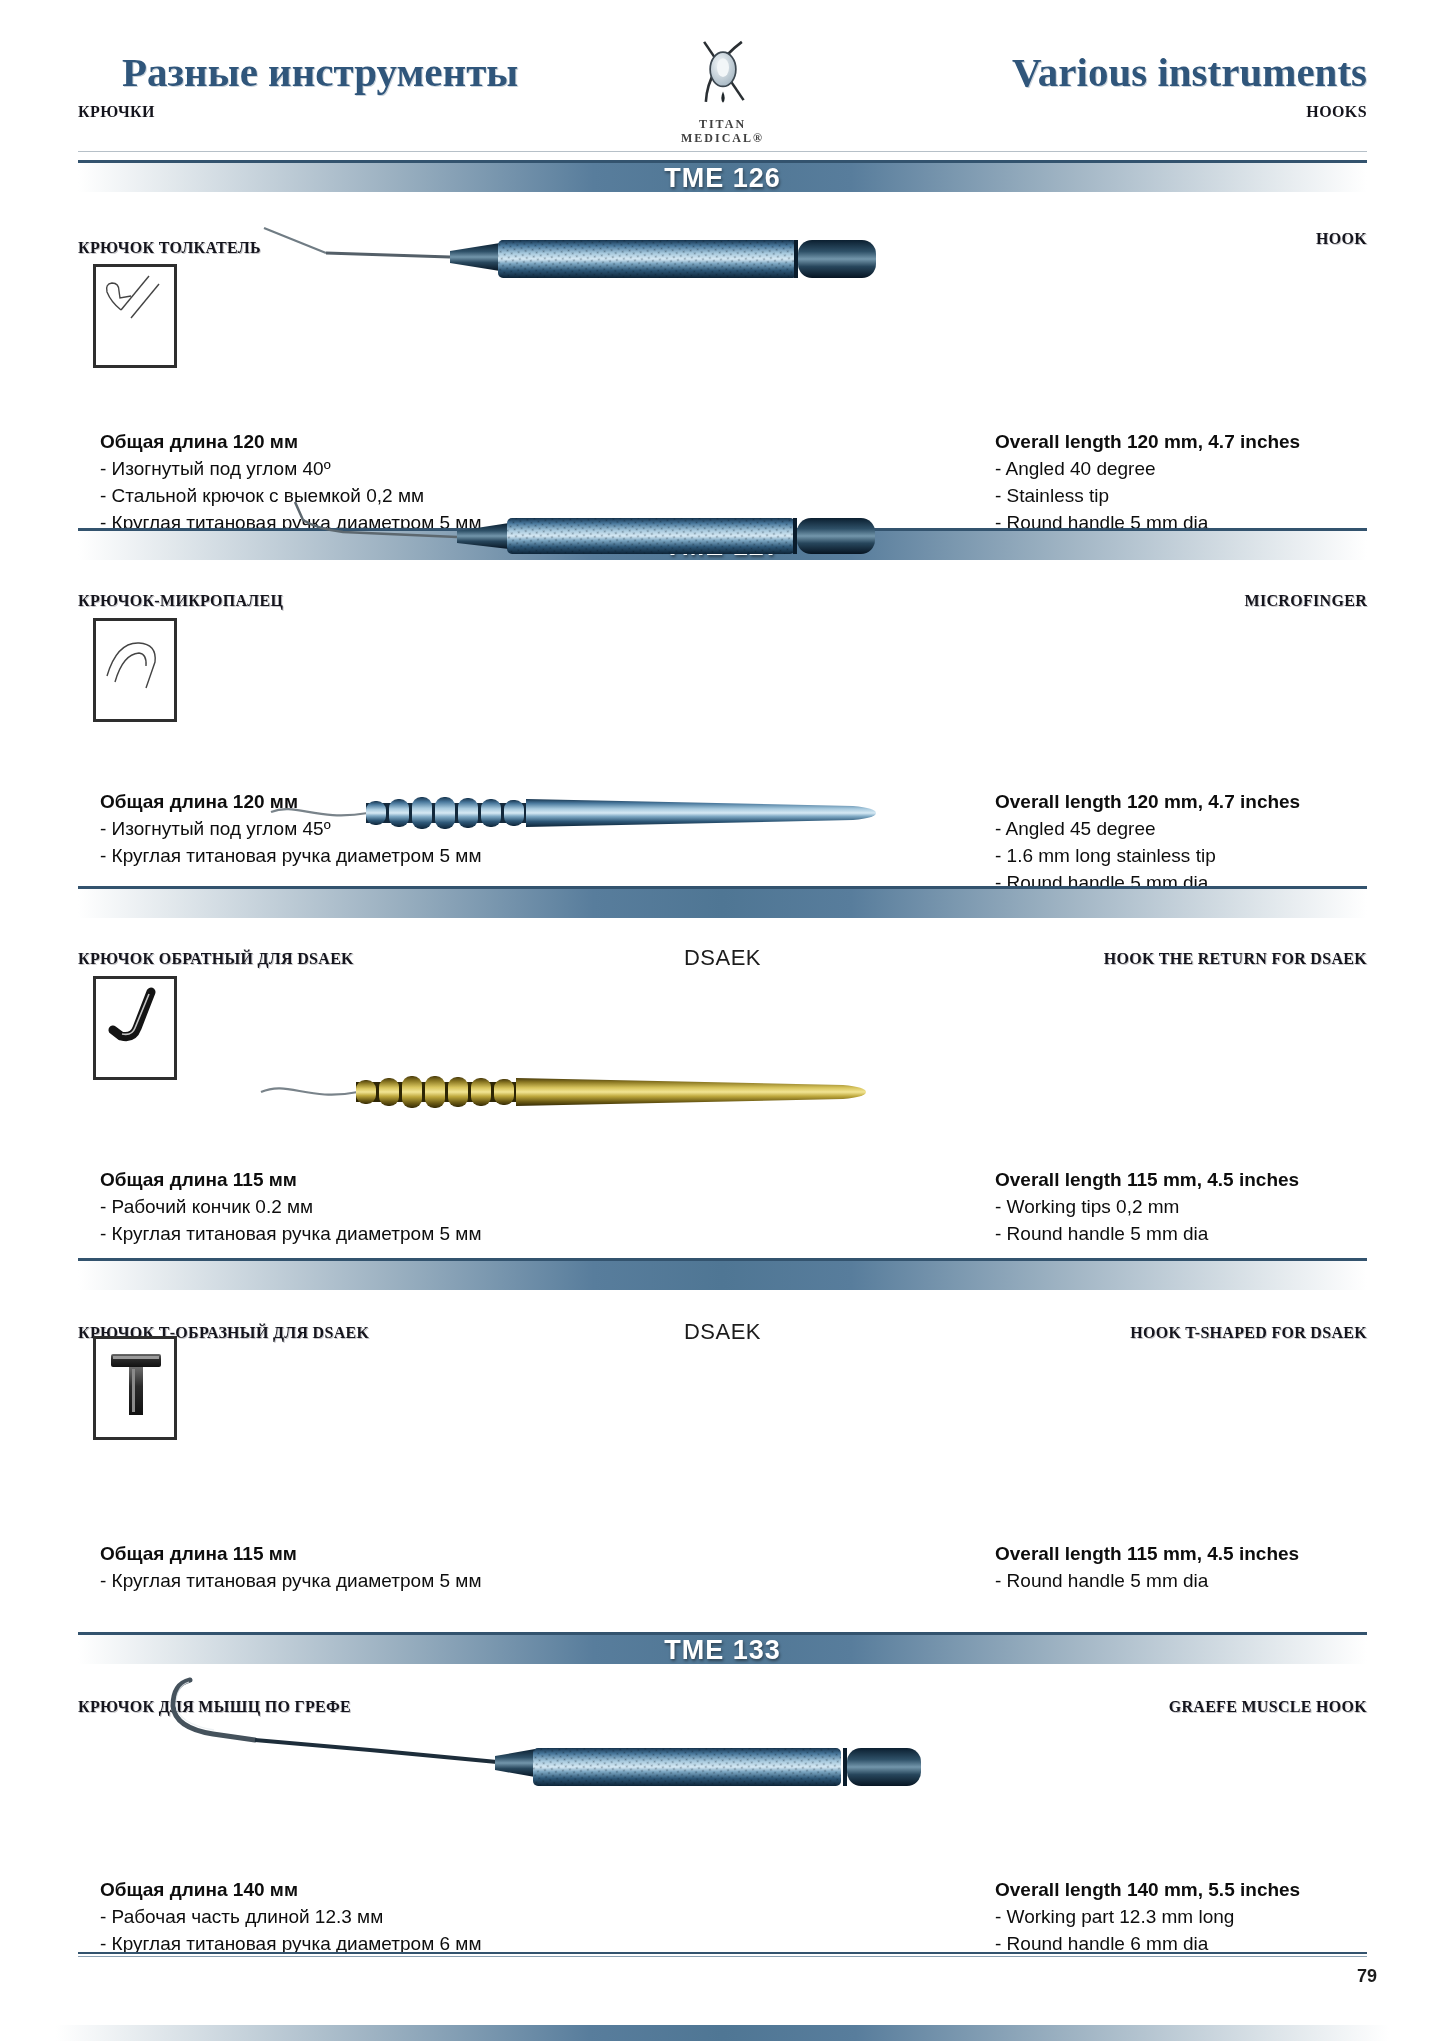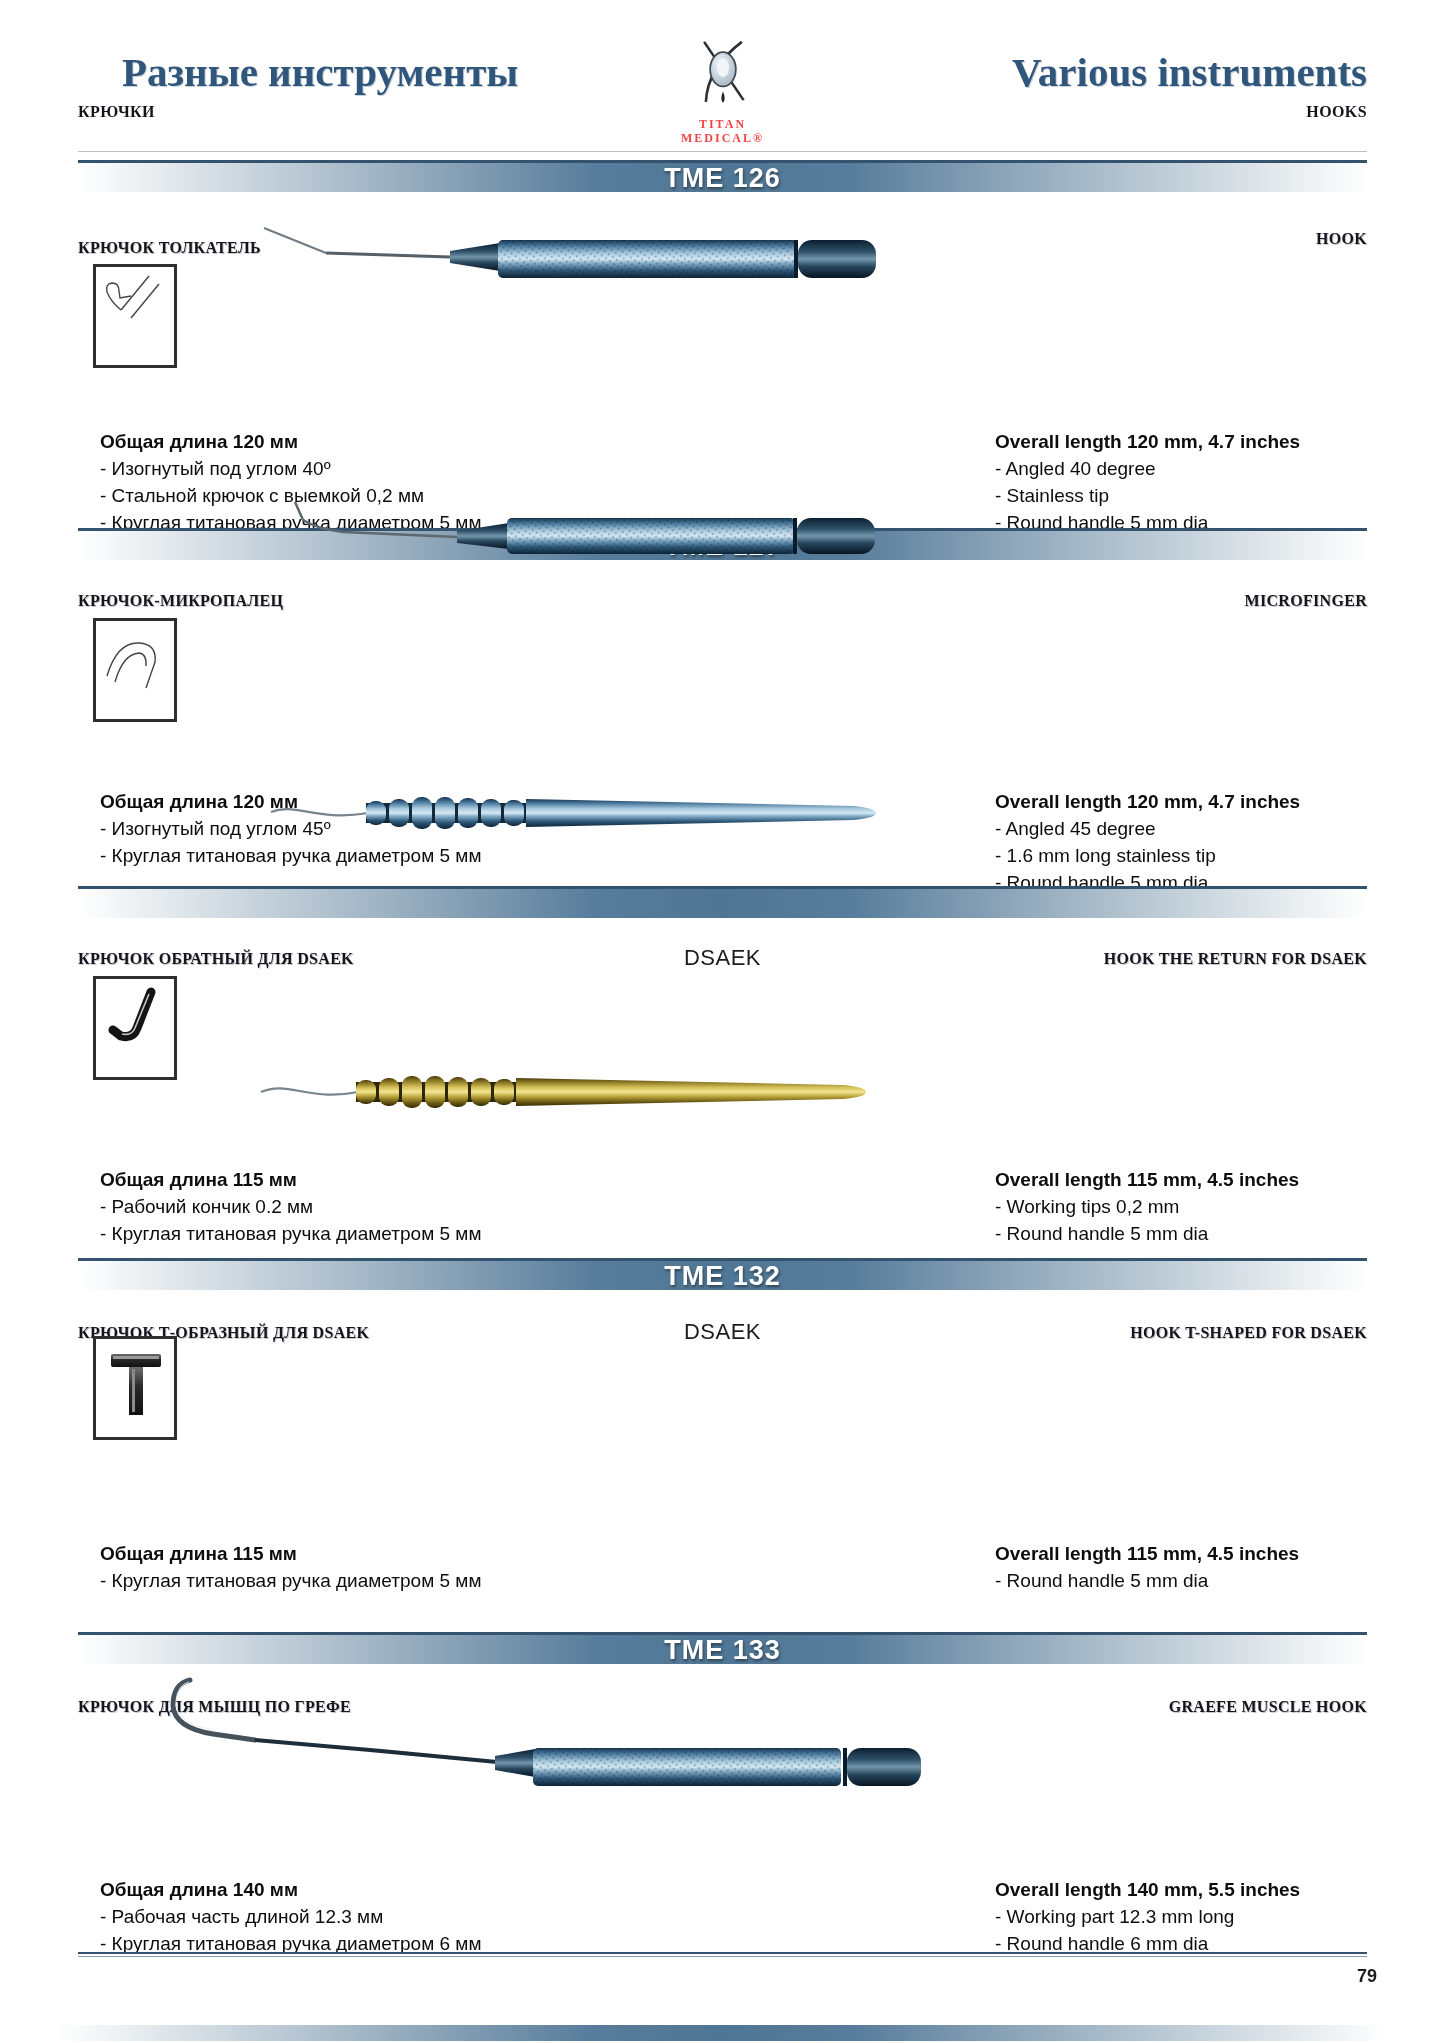--- a/index.html
+++ b/index.html
@@ -12,21 +12,21 @@
   .title{
     font-family:"Liberation Serif",serif;font-weight:bold;font-size:41px;
     color:#30567b;text-shadow:1px 1px 0 rgba(160,175,190,.55);white-space:nowrap;
   }
   .category{
     font-family:"Liberation Serif",serif;font-weight:bold;font-size:16px;
     color:#14141c;letter-spacing:.4px;
   }
   .logo-wrap{left:50%;transform:translateX(-50%);top:40px;width:120px;text-align:center;}
   .logo-text{font-family:"Liberation Serif",serif;font-weight:bold;font-size:12px;
-    letter-spacing:2px;color:#ef4444;line-height:1.15;}
+    letter-spacing:2px;color:#404040;line-height:1.15;}
   .hairline{left:78px;right:78px;top:151px;border-top:1px solid #b6c0c8;height:0;}
   
   .banner{left:78px;right:78px;height:32px;}
   .banner .navline{position:absolute;top:0;left:0;right:0;height:3px;background:#33536e;}
   .banner .grad{position:absolute;top:3px;left:0;right:0;bottom:0;
     background:linear-gradient(90deg,#ffffff 0%,#e3e9ed 7%,#9db2c2 24%,#587d9c 40%,#4f7694 50%,#587d9c 60%,#9db2c2 76%,#e3e9ed 93%,#ffffff 100%);}
   .banner .code{position:absolute;top:3px;left:0;right:0;text-align:center;
     font-size:27px;font-weight:bold;color:#ffffff;letter-spacing:1px;
     text-shadow:1px 2px 3px rgba(0,0,0,.45);}
   
@@ -218,21 +218,20 @@
 </div>
 <div class="abs specs" style="left:995px;top:1166px;">
   <div class="spec-title">Overall length 115 mm, 4.5 inches</div>
   <div class="spec-line">- Working tips 0,2 mm</div>
   <div class="spec-line">- Round handle 5 mm dia</div>
 </div>
 
 <div class="abs banner" style="top:1258px;">
   <div class="navline"></div>
   <div class="grad"></div>
-  <div class="code">TME 132</div>
 </div>
 <div class="abs name-ru" style="top:1324px;">КРЮЧОК Т-ОБРАЗНЫЙ ДЛЯ DSAEK</div>
 <div class="abs name-center" style="top:1319px;">DSAEK</div>
 <div class="abs name-en" style="top:1324px;">HOOK T-SHAPED FOR DSAEK</div>
 <div class="abs icon-box" style="top:1336px;">
   <svg width="72" height="88" viewBox="0 0 72 88">
     <rect x="12" y="10" width="50" height="13" rx="2" fill="url(#tGrad)"></rect>
     <rect x="30" y="23" width="14" height="48" fill="url(#tGrad)"></rect>
     <rect x="14" y="12" width="46" height="3" fill="#9a9a9a"></rect>
     <rect x="33" y="25" width="3" height="43" fill="#8a8a8a"></rect>

